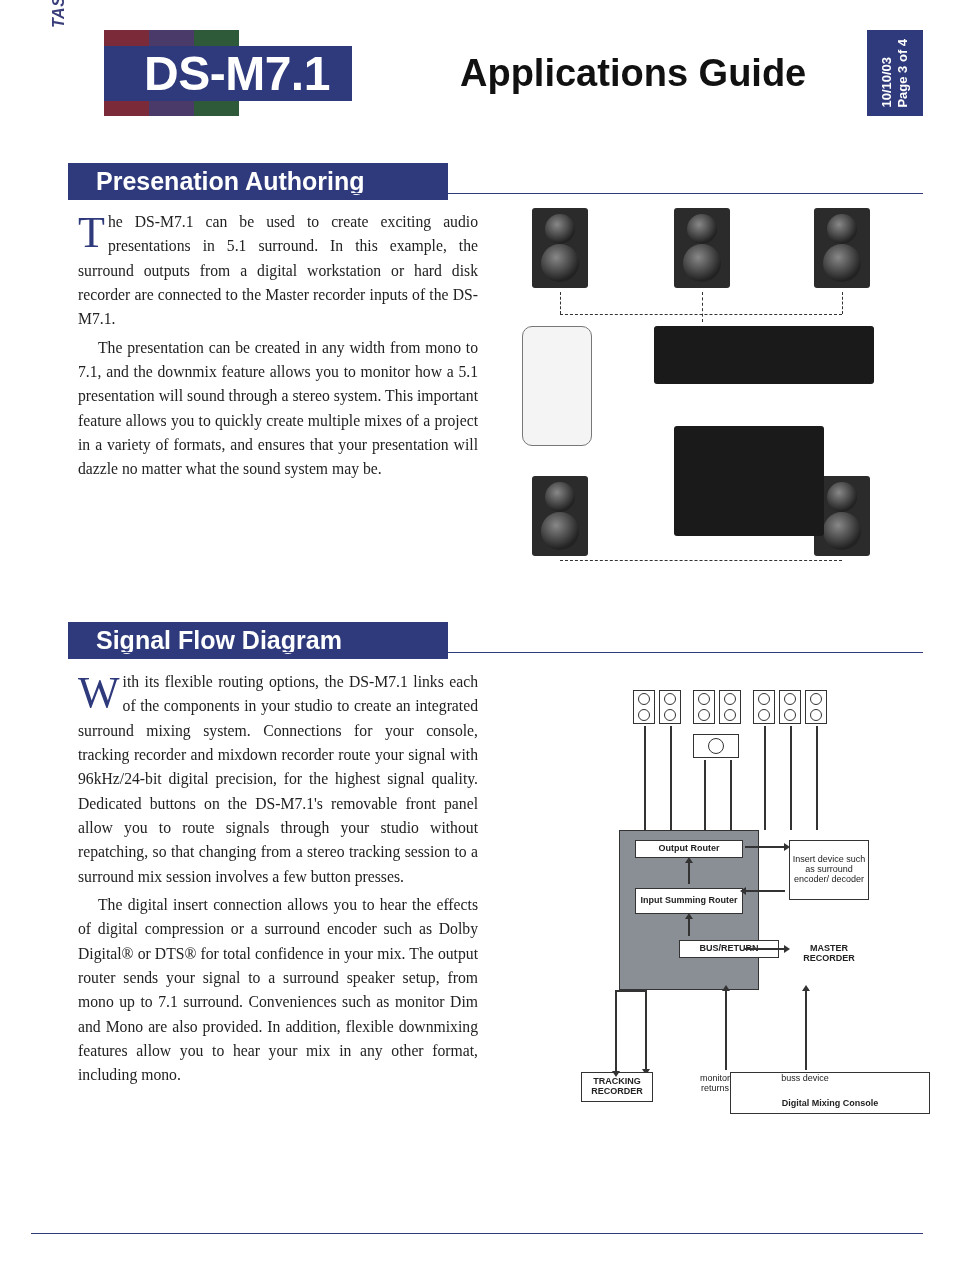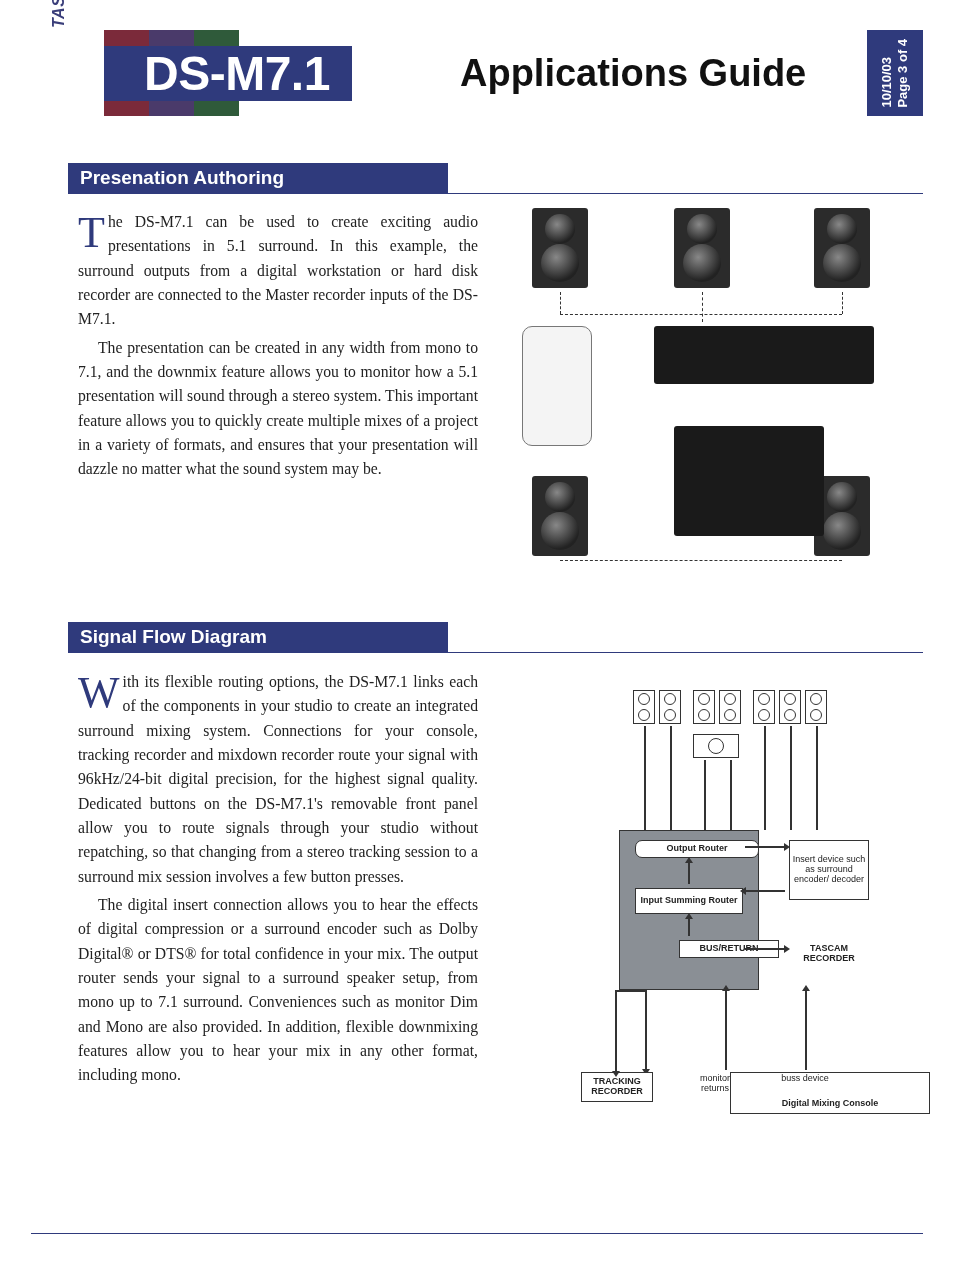--- a/index.html
+++ b/index.html
@@ -83,22 +83,22 @@
     white-space: nowrap;
     text-align: left;
   }
   .section-bar {
     position: absolute;
     left: 68px;
     background: #2f3a7c;
     color: #fff;
     font-family: 'Segoe UI', Arial, sans-serif;
     font-weight: 700;
-    font-size: 19px;
-    padding: 4px 12px;
+    font-size: 25px;
+    padding: 4px 28px;
     width: 380px;
   }
   .section-rule {
     position: absolute;
     left: 68px;
     right: 31px;
     border-top: 1px solid #2f3a7c;
   }
   #bar1 { top: 163px; }
   #rule1 { top: 193px; }
@@ -317,26 +317,26 @@
   <div class="wire" style="left:69px; top:36px; width:1.5px; height:104px;"></div>
   <div class="wire" style="left:95px; top:36px; width:1.5px; height:104px;"></div>
   <div class="wire" style="left:129px; top:70px; width:1.5px; height:70px;"></div>
   <div class="wire" style="left:155px; top:70px; width:1.5px; height:70px;"></div>
   <div class="wire" style="left:189px; top:36px; width:1.5px; height:104px;"></div>
   <div class="wire" style="left:215px; top:36px; width:1.5px; height:104px;"></div>
   <div class="wire" style="left:241px; top:36px; width:1.5px; height:104px;"></div>
 
   <div class="unit" style="left:44px; top:140px; width:140px; height:160px;"></div>
 
-  <div class="lblbox" style="left:60px; top:150px; width:124px; height:18px;border-radius:7px;">Output Router</div>
+  <div class="lblbox" style="left:60px; top:150px; width:108px; height:18px;">Output Router</div>
   <div class="lblbox" style="left:60px; top:198px; width:108px; height:26px;">Input Summing Router</div>
   <div class="lblbox" style="left:60px; top:250px; width:100px; height:18px;margin-left:44px;">BUS/RETURN</div>
 
   <div class="lblbox" style="left:214px; top:150px; width:80px; height:60px; font-weight:400;">Insert device such as surround encoder/ decoder</div>
-  <div class="txt" style="left:214px; top:254px; width:80px;">TASCAM RECORDER</div>
+  <div class="txt" style="left:214px; top:254px; width:80px;">MASTER RECORDER</div>
 
   <div class="wire arrow-u" style="left:113px; top:172px; width:1.5px; height:22px;"></div>
   <div class="wire arrow-u" style="left:113px; top:228px; width:1.5px; height:18px;"></div>
 
   <div class="wire arrow-r" style="left:170px; top:156px; width:40px; height:1.5px;"></div>
   <div class="wire arrow-l" style="left:170px; top:200px; width:40px; height:1.5px;"></div>
 
   <div class="wire arrow-r" style="left:170px; top:258px; width:40px; height:1.5px;"></div>
 
   <div class="wire" style="left:70px; top:300px; width:1.5px; height:80px;"></div>

